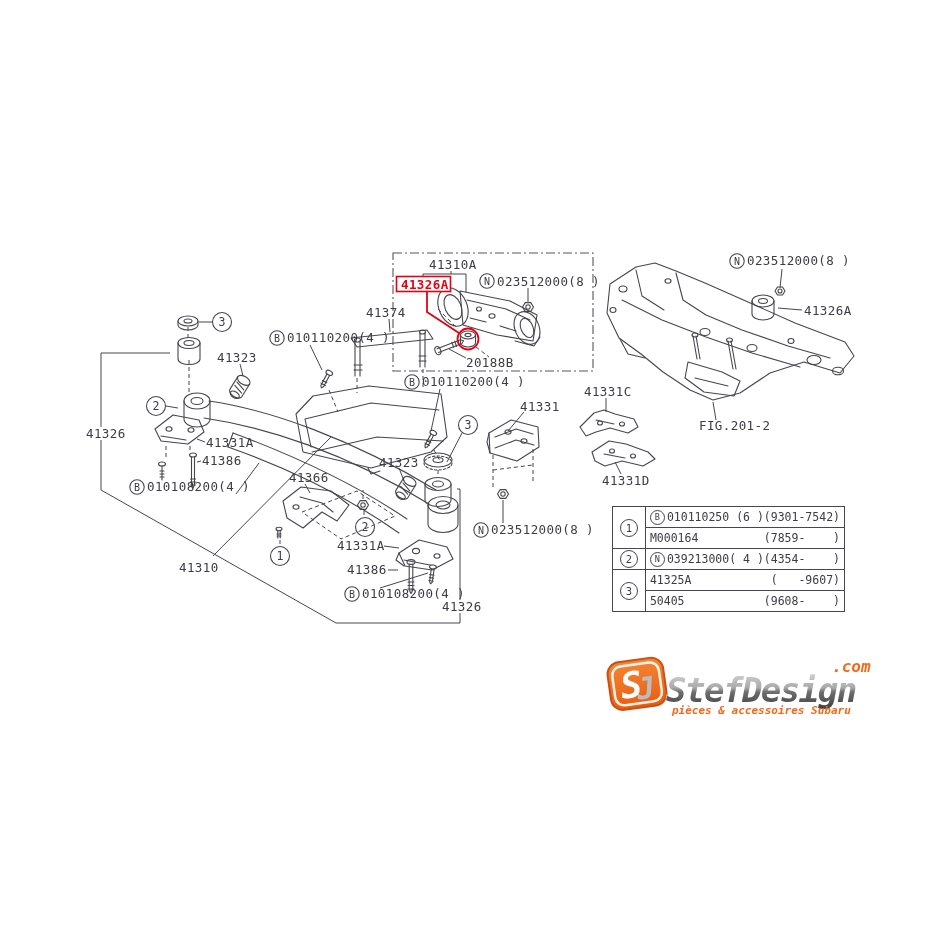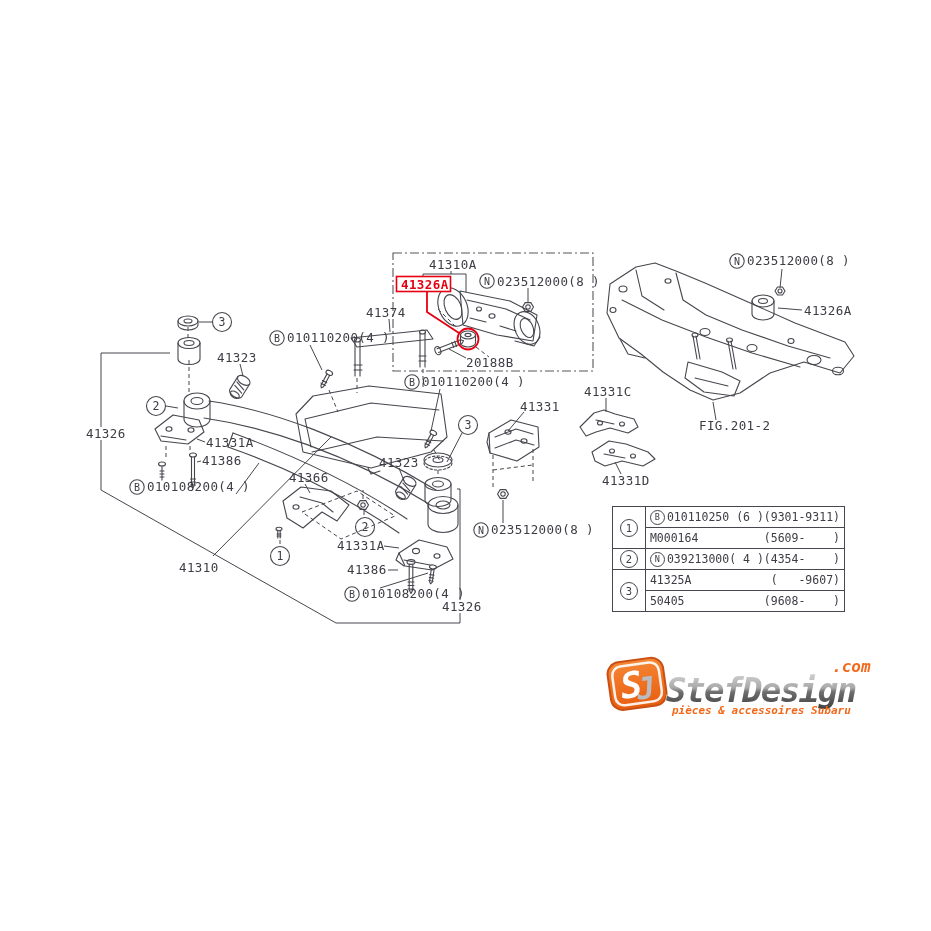--- a/index.html
+++ b/index.html
@@ -355,29 +355,29 @@
   <tbody>
         <tr>
     <td class="ref" rowspan="2">
       <span class="cnum">1</span></td>
     <td>
             <div class="cellflex">
       <span class="codewrap">
                 <span class="pfx">B</span>
                 <span class="code">010110250 (6 )</span>
               </span>
-      <span class="rng">(9301-9311)</span>
+      <span class="rng">(9301-7542)</span>
             </div>
           </td>
   </tr>
   <tr>
     <td>
             <div class="cellflex">
       <span class="code">M000164</span>
-      <span class="rng">(5609-    )</span>
+      <span class="rng">(7859-    )</span>
             </div>
           </td>
   </tr>
   <tr>
     <td class="ref">
       <span class="cnum">2</span></td>
     <td>
             <div class="cellflex">
       <span class="codewrap">
                 <span class="pfx">N</span>

